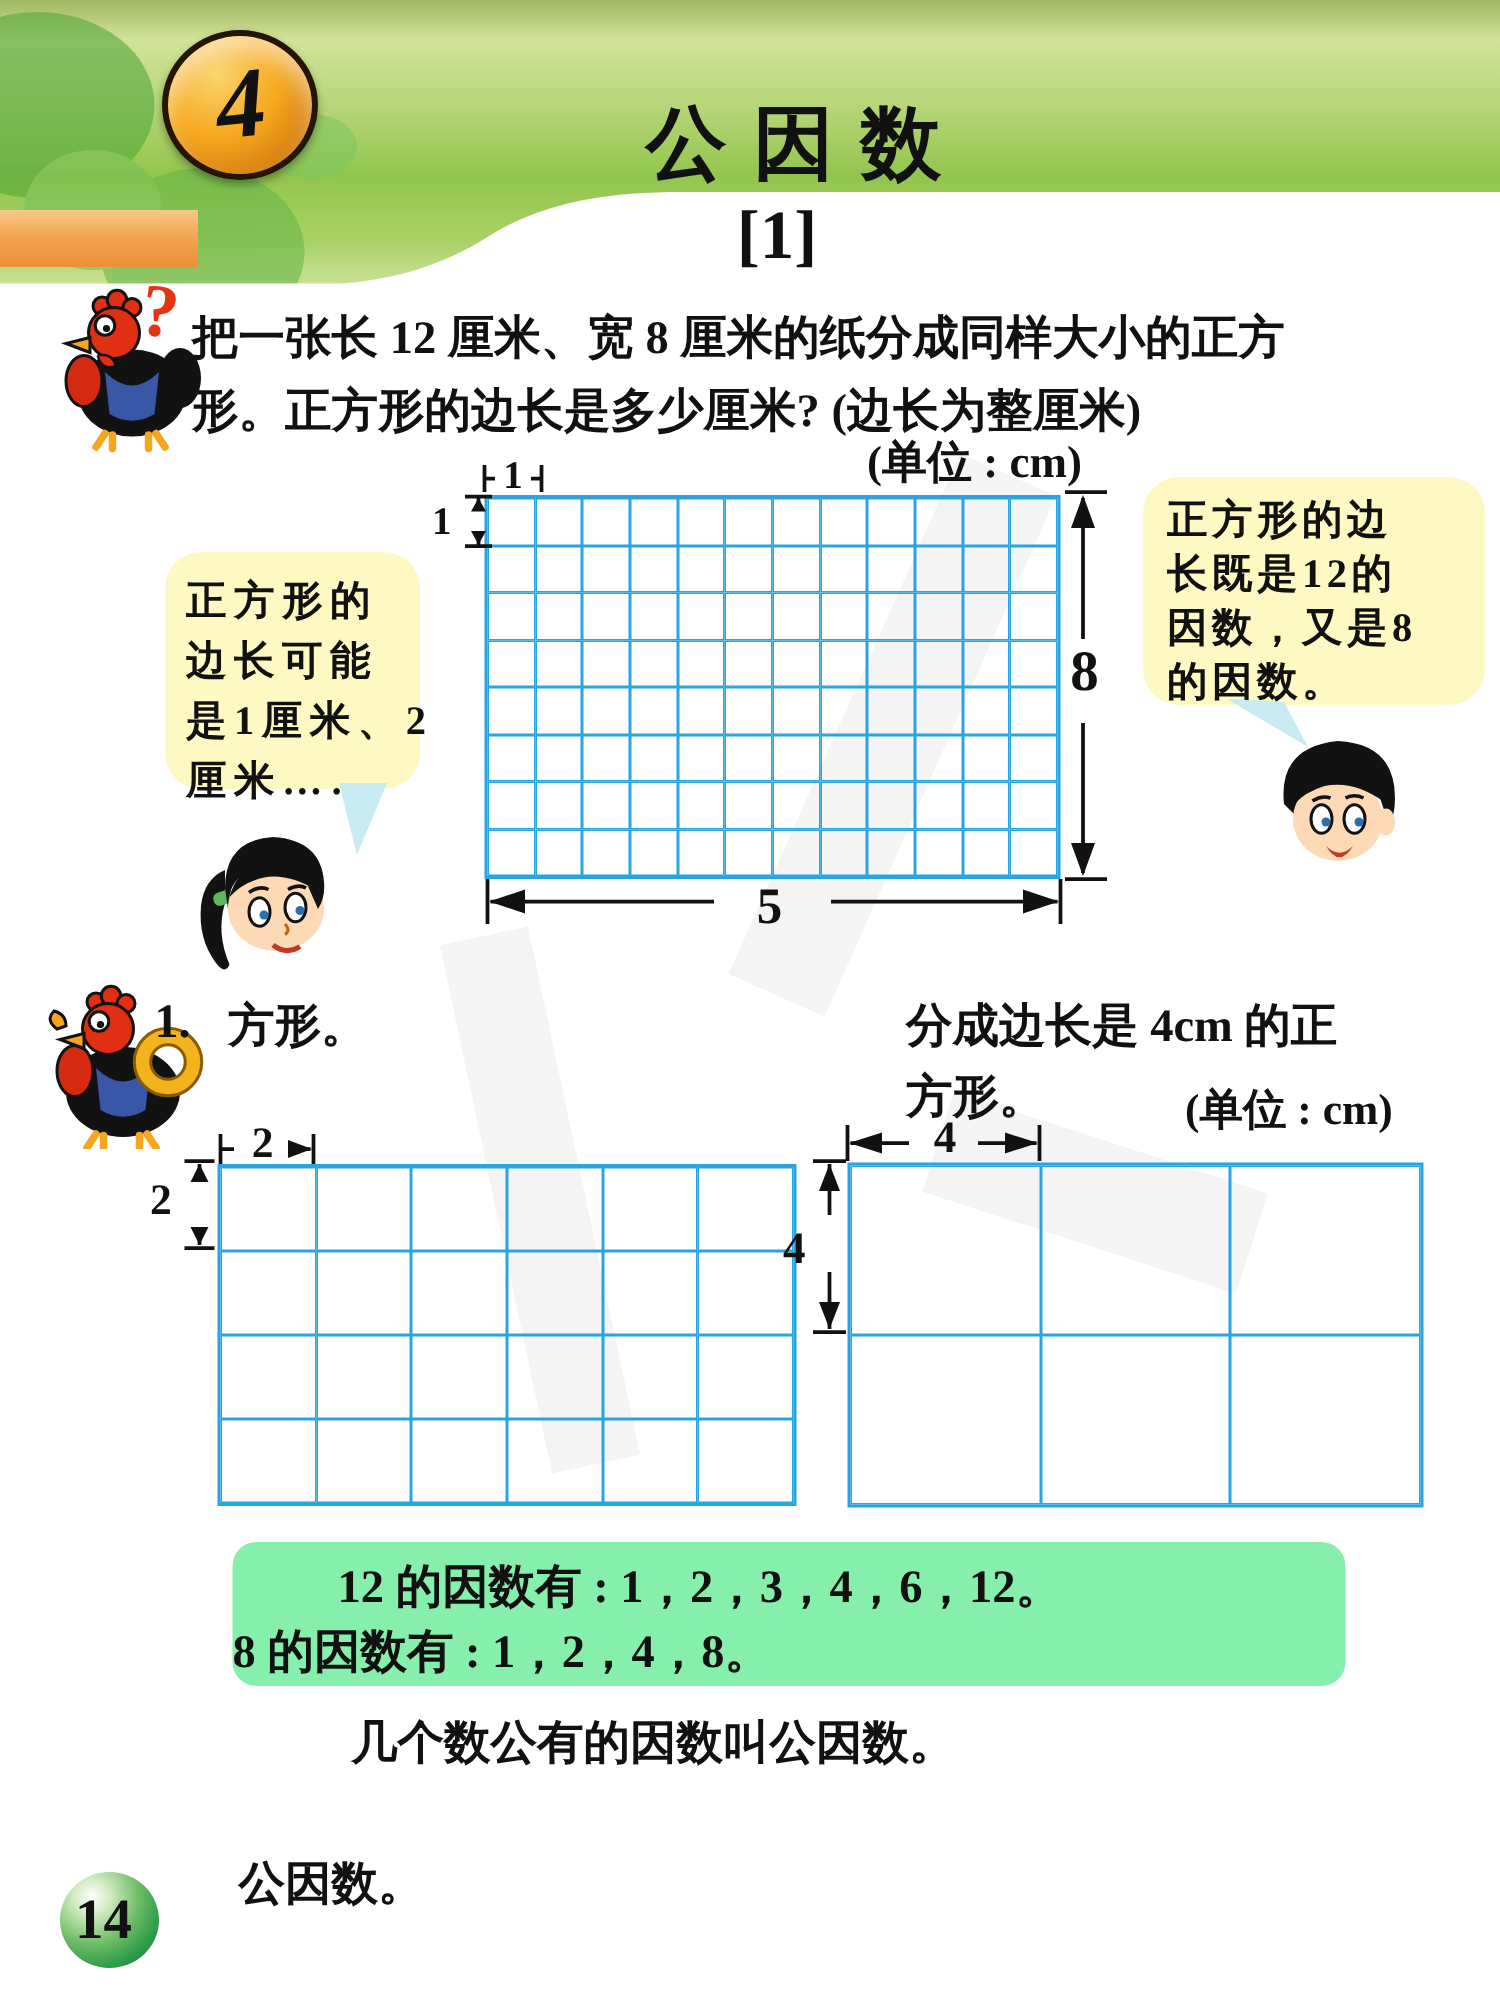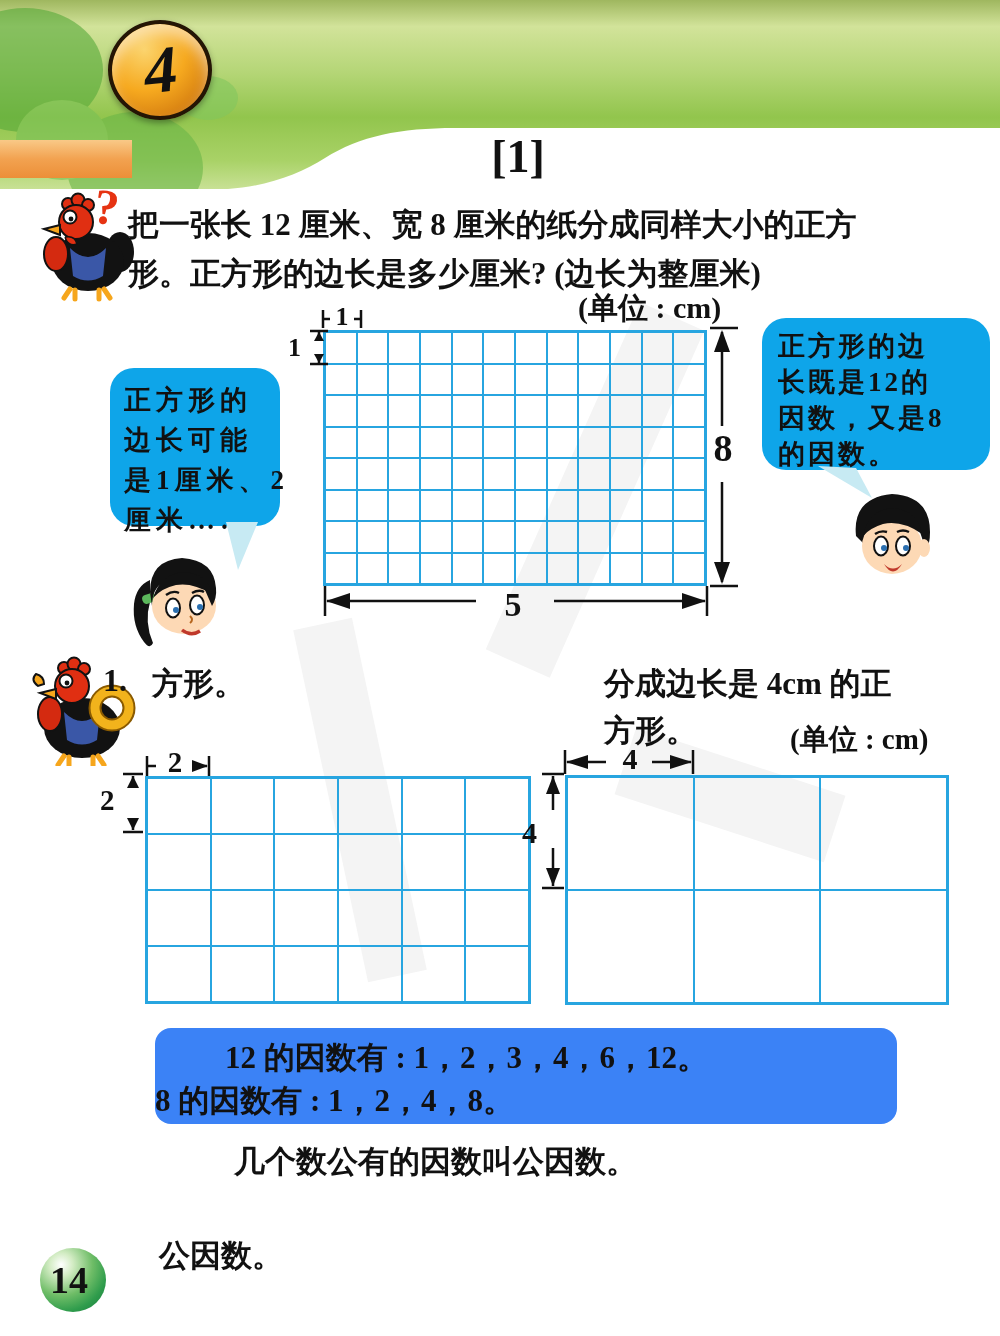--- a/index.html
+++ b/index.html
@@ -32,31 +32,31 @@
   .dimlab{font-weight:600;}
   #dim-top1-label{left:329px;top:302px;width:26px;text-align:center;font-size:26px;}
   #dim-left1-label{left:288px;top:333px;font-size:26px;}
   #dim-right8-label{left:706px;top:426px;width:34px;text-align:center;font-size:38px;}
   #dim-bottom12-label{left:483px;top:586px;width:60px;text-align:center;font-size:34px;}
   #dim-exl-top2-label{left:160px;top:746px;width:30px;text-align:center;font-size:29px;}
   #dim-exl-left2-label{left:100px;top:784px;font-size:29px;}
   #dim-exr-top4-label{left:613px;top:742px;width:34px;text-align:center;font-size:30px;}
   #dim-exr-left4-label{left:522px;top:816px;font-size:30px;}
   
-  .bubble{background:#0ea5e9;border-radius:24px;}
+  .bubble{background:#fef9c3;border-radius:24px;}
   #bubble-girl{left:110px;top:368px;width:170px;height:158px;padding:12px 8px 0 14px;box-sizing:border-box;}
   #bubble-girl .bub-line{font-size:27px;line-height:40px;letter-spacing:5px;font-weight:600;white-space:pre;}
   #bubble-boy{left:762px;top:318px;width:228px;height:152px;padding:10px 8px 0 16px;box-sizing:border-box;}
   #bubble-boy .bub-line{font-size:27px;line-height:36px;letter-spacing:3px;font-weight:600;white-space:pre;}
   
   #ex-num{left:103px;top:662px;font-size:32px;font-weight:bold;}
   #ex-left-text{left:152px;top:660px;width:420px;font-size:31px;line-height:47px;font-weight:600;}
   #ex-right-text{left:604px;top:660px;width:370px;font-size:31px;line-height:47px;font-weight:600;}
   
-  #factbox{left:155px;top:1028px;width:742px;height:96px;background:#3b82f6;border-radius:16px;
+  #factbox{left:155px;top:1028px;width:742px;height:96px;background:#86efac;border-radius:16px;
            padding-top:8px;box-sizing:border-box;}
   #factbox .fact-line{font-size:31px;line-height:43px;font-weight:600;}
   #factbox .fact-line:nth-child(1){padding-left:70px;}
   #factbox .fact-line:nth-child(2){}
   .concl{font-size:31px;font-weight:600;white-space:pre;}
   #concl-1{left:234px;top:1141px;}
   #concl-2{left:237px;top:1188px;}
   #concl-3{left:159px;top:1235px;}
   
   #pageball{left:40px;top:1248px;width:66px;height:64px;border-radius:50%;
@@ -101,20 +101,21 @@
       <ellipse cx="135" cy="168" rx="68" ry="56" fill="#6bb648"></ellipse>
       <ellipse cx="62" cy="140" rx="46" ry="40" fill="#79c055"></ellipse>
       <ellipse cx="208" cy="98" rx="30" ry="22" fill="#82c65e"></ellipse>
     </g>
     <rect x="0" y="140" width="132" height="38" fill="url(#orangeg)" clip-path="url(#bandclip)"></rect>
   </svg>
 
   <div id="badge" class="abs">
     <span>4</span>
   </div>
+  <div id="title" class="abs">公 因 数</div>
   <div id="section" class="abs">[1]</div>
 
   <svg class="abs" style="left:32px;top:190px;" width="110" height="112" viewBox="0 0 110 112">
     <ellipse cx="88" cy="62" rx="14" ry="20" fill="#121212"></ellipse>
     <ellipse cx="56" cy="72" rx="36" ry="29" fill="#121212"></ellipse>
     <path d="M38 58 Q56 76 74 58 L71 86 Q56 95 41 86 Z" fill="#3a57a7"></path>
     <ellipse cx="24" cy="64" rx="12" ry="17" fill="#d42a10" stroke="#121212" stroke-width="2"></ellipse>
     <circle cx="36" cy="14" r="6" fill="#e02f12" stroke="#121212" stroke-width="2"></circle>
     <circle cx="46" cy="10" r="6.5" fill="#e02f12" stroke="#121212" stroke-width="2"></circle>
     <circle cx="56" cy="15" r="6" fill="#e02f12" stroke="#121212" stroke-width="2"></circle>

